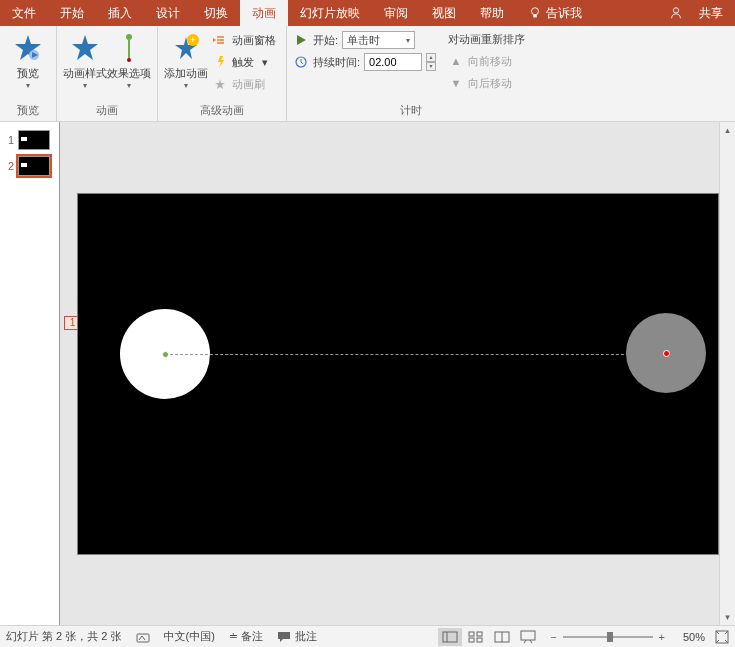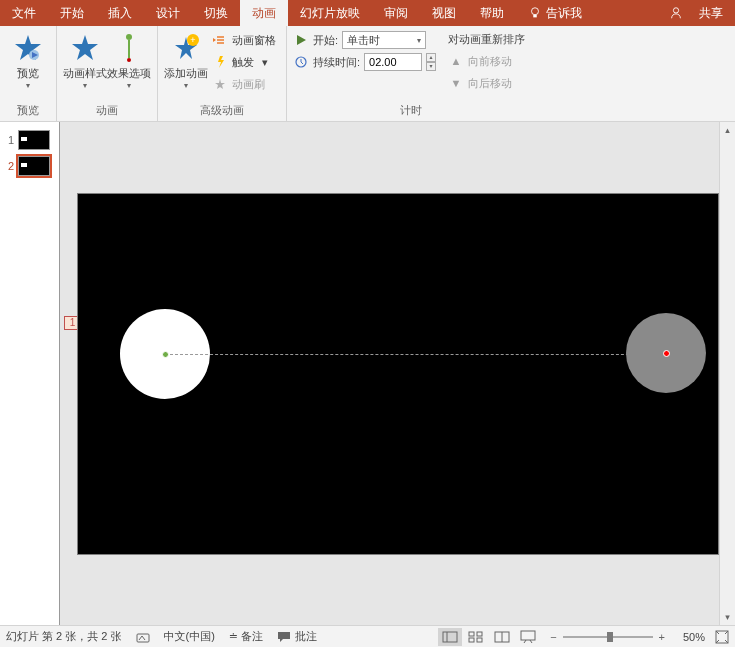--- a/index.html
+++ b/index.html
@@ -22,21 +22,21 @@
 .big-btn .icon { width: 32px; height: 32px; display: flex; align-items: center; justify-content: center; }
 .big-btn .label { font-size: 11px; color: #444; margin-top: 2px; white-space: nowrap; }
 .big-btn .caret { font-size: 8px; color: #666; }
 .small-btn-col { display: flex; flex-direction: column; gap: 2px; }
 .small-btn { display: flex; align-items: center; gap: 4px; font-size: 11px; color: #444; padding: 2px 4px; cursor: pointer; white-space: nowrap; }
 .small-btn.disabled { color: #A0A0A0; }
 .small-btn .icon { width: 16px; height: 16px; display: flex; align-items: center; justify-content: center; }
 .timing-row { display: flex; align-items: center; gap: 4px; font-size: 11px; color: #444; padding: 1px 0; white-space: nowrap; }
 .timing-row .icon { width: 16px; height: 16px; display: flex; align-items: center; justify-content: center; }
 .timing-input { width: 58px; height: 18px; border: 1px solid #ABABAB; background: #fff; font-size: 11px; padding: 0 4px; }
-.timing-select { width: 84px; height: 18px; border: 1px solid #ABABAB; background: #fff; font-size: 11px; padding: 0 4px; display: flex; align-items: center; justify-content: space-between; }
+.timing-select { width: 73px; height: 18px; border: 1px solid #ABABAB; background: #fff; font-size: 11px; padding: 0 4px; display: flex; align-items: center; justify-content: space-between; }
 .spinner { width: 10px; display: flex; flex-direction: column; }
 .spinner div { width: 10px; height: 9px; border: 1px solid #ABABAB; background: #F0F0F0; font-size: 6px; text-align: center; line-height: 7px; color: #666; }
 
 
 .main { display: flex; height: calc(647px - 26px - 96px - 22px); }
 .thumb-panel { width: 60px; background: #fff; border-right: 1px solid #999; padding-top: 8px; }
 .thumb-row { display: flex; align-items: center; gap: 4px; margin-bottom: 6px; padding-left: 6px; }
 .thumb-num { font-size: 11px; color: #666; width: 8px; text-align: right; }
 .thumb-row.selected .thumb-num { color: #B7472A; }
 .thumb-box { width: 32px; height: 20px; background: #000; border: 1px solid #999; position: relative; }

